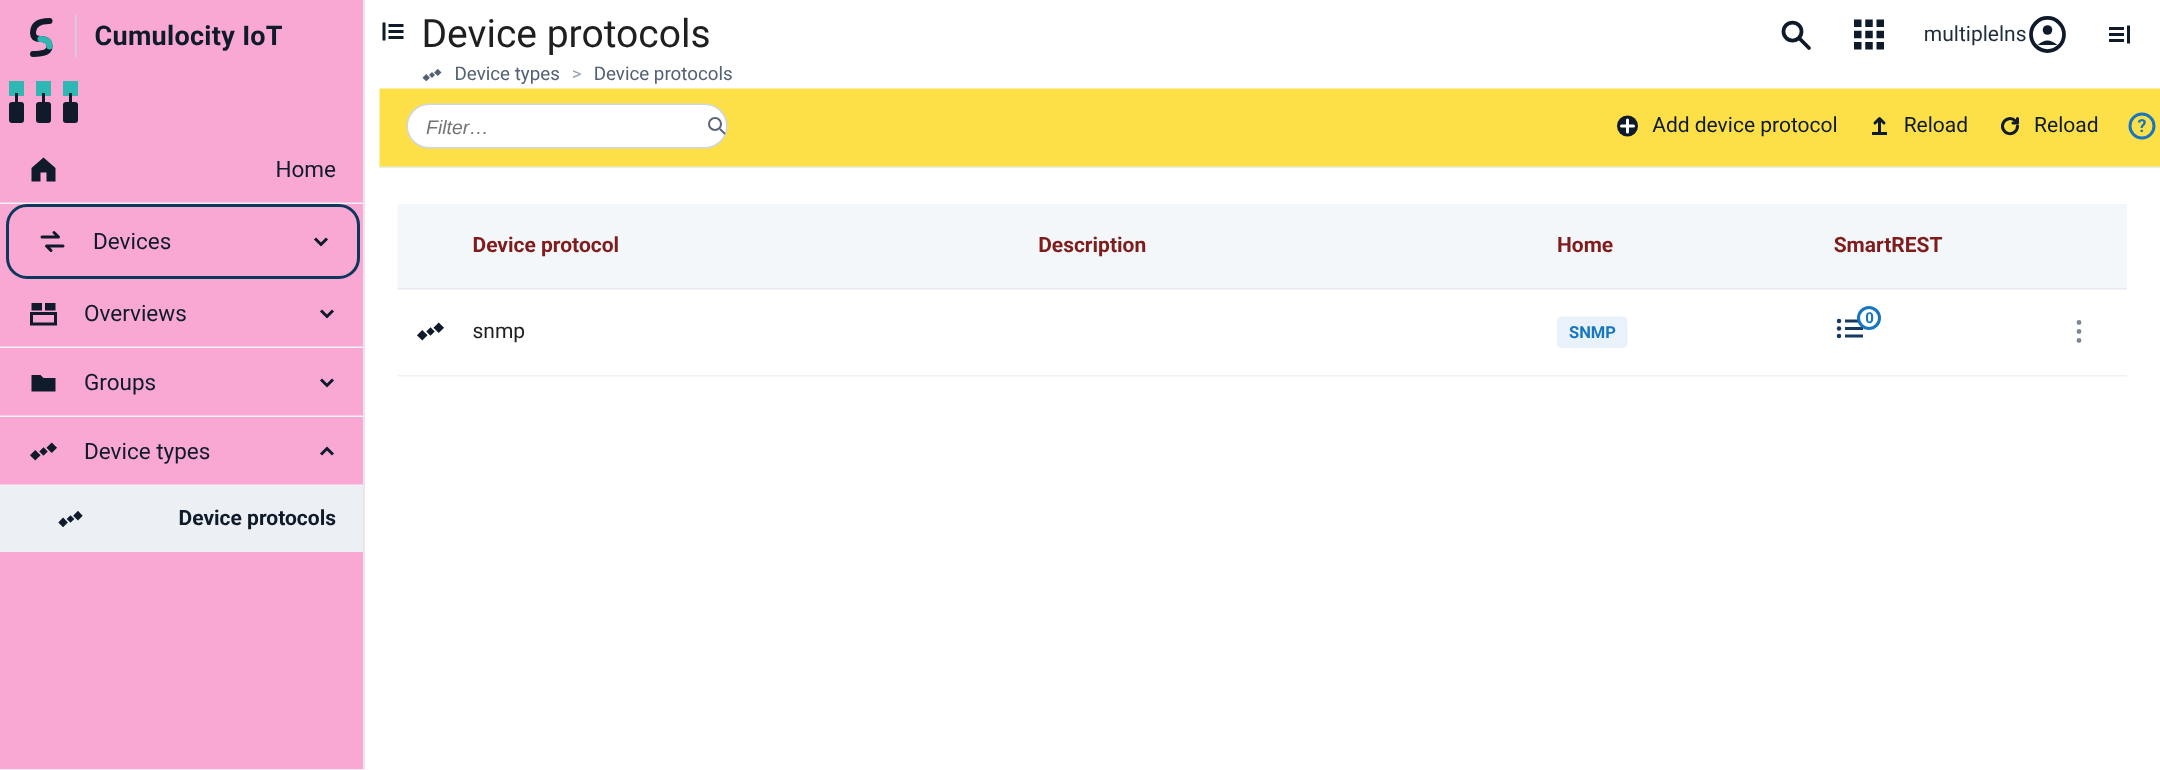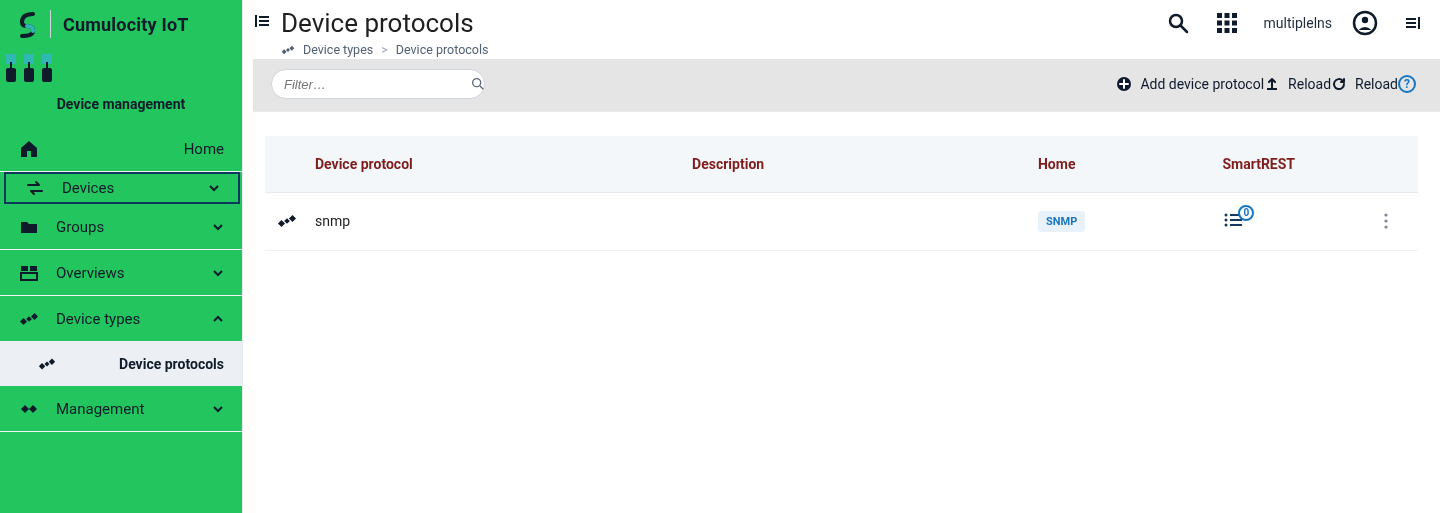--- a/index.html
+++ b/index.html
@@ -6,21 +6,21 @@
   html, body { height: 100%; font-family: -apple-system, BlinkMacSystemFont, "Segoe UI", Roboto, Arial, sans-serif; color: #1f2d3d; background: #fff; }
   body { display: flex; width: 1440px; height: 513px; overflow: hidden; }
 
   
   .sidebar {
     width: 243px;
     flex-shrink: 0;
     border-right: 1px solid #e6e9ed;
     display: flex;
     flex-direction: column;
-    background: #22c55e;
+    background: #f9a8d4;
   }
   .brand-row {
     display: flex; align-items: center; gap: 12px;
     padding: 10px 16px 6px 16px;
   }
   .brand-divider {
     width: 1px; height: 28px; background: #cdd4de;
   }
   .brand-text { font-weight: 700; font-size: 18px; color: #0f1b2b; letter-spacing: .2px; }
 
@@ -39,22 +39,22 @@
     position: relative;
     cursor: pointer;
   }
   .nav li .chev {
     margin-left: auto;
     display: flex; align-items: center;
   }
   .nav li.outlined {
     border: 2px solid #0b385b;
     margin: 0 2px 0 4px;
-    border-radius: 0;
-    height: 32px;
+    border-radius: 14px;
+    height: 50px;
   }
   .nav li.expanded .chev svg { transform: rotate(180deg); }
   .nav .sub {
     list-style: none;
   }
   .nav .sub li {
     height: 44px;
     padding-left: 36px;
     font-size: 14px;
     border-bottom: none;
@@ -73,42 +73,42 @@
   .title-wrap { display: flex; align-items: flex-start; gap: 10px; }
   .title-wrap .menu-icon { margin-top: 4px; }
   .page-title { font-size: 26px; font-weight: 400; color: #1f1f1f; }
   .breadcrumb {
     display: flex; align-items: center; gap: 8px;
     font-size: 12.5px; color: #536174; padding-top: 4px;
   }
   .breadcrumb .sep { color: #9aa3b2; }
   .top-actions { margin-left: auto; display: flex; align-items: center; gap: 26px; padding-top: 2px; }
   .username { font-size: 14px; color: #1f2d3d; }
-  .user-wrap { display: flex; align-items: center; gap: 20px; }
+  .user-wrap { display: flex; align-items: center; gap: 1px; }
 
   
   .action-bar {
     display: flex; align-items: center; gap: 18px;
-    padding: 10px 24px 12px 18px;
+    padding: 10px 3px 12px 18px;
     border-bottom: 1px solid #e8ecef;
-    background: #e5e5e5;
+    background: #fde047;
     margin-left: 10px;
     margin-right: 0;
   }
   .filter-pill {
     display: flex; align-items: center; gap: 8px;
     height: 30px; width: 214px;
     border: 1px solid #cfd6de; border-radius: 16px;
     padding: 0 12px;
     background: #fff;
   }
   .filter-pill input {
     border: none; outline: none; flex: 1; font-size: 13px; font-style: italic; color: #8b95a5; background: transparent;
   }
-  .action-links { margin-left: auto; display: flex; align-items: center; }
+  .action-links { margin-left: auto; display: flex; align-items: center; gap: 20px; }
   .action-link {
     display: inline-flex; align-items: center; gap: 8px;
     font-size: 14px; color: #0f1b2b; cursor: pointer;
   }
   .help-circle {
     width: 18px; height: 18px; border: 2px solid #1776bf; border-radius: 50%;
     display: inline-flex; align-items: center; justify-content: center;
     color: #1776bf; font-size: 12px; font-weight: 700;
   }
 
@@ -181,69 +181,68 @@
         <rect x="42" y="4" width="10" height="10" fill="#2fb8b3"></rect>
         <rect x="6" y="18" width="10" height="14" rx="2" fill="#0f1b2b"></rect>
         <rect x="24" y="18" width="10" height="14" rx="2" fill="#0f1b2b"></rect>
         <rect x="42" y="18" width="10" height="14" rx="2" fill="#0f1b2b"></rect>
         <rect x="10" y="12" width="2" height="8" fill="#0f1b2b"></rect>
         <rect x="28" y="12" width="2" height="8" fill="#0f1b2b"></rect>
         <rect x="46" y="12" width="2" height="8" fill="#0f1b2b"></rect>
       </g>
     </svg>
   </div>
-  <div class="app-label">Device management</div>
 
   <ul class="nav">
     <li>
       <span class="nav-icon">
         <svg width="20" height="20" viewBox="0 0 20 20">
             <path d="M10 2 L18 9 V18 H12 V12 H8 V18 H2 V9 Z" fill="#0f1b2b"></path>
           </svg>
       </span>
       <span>Home</span>
     </li>
 
     <li class="outlined">
       <span class="nav-icon">
         <svg width="20" height="20" viewBox="0 0 20 20">
           <path d="M3 7 H14 L11 4 M17 13 H6 L9 16" fill="none" stroke="#0f1b2b" stroke-width="2" stroke-linecap="round" stroke-linejoin="round"></path>
         </svg>
       </span>
       <span>Devices</span>
-      <span class="chev">
-        <svg width="12" height="12" viewBox="0 0 12 12">
-            <path d="M2 4 L6 8 L10 4" fill="none" stroke="#0f1b2b" stroke-width="2"></path>
-          </svg>
-      </span>
-    </li>
-
-    <li>
-      <span class="nav-icon">
-        <svg width="20" height="20" viewBox="0 0 20 20">
-            <path d="M2 5 H8 L10 7 H18 V16 H2 Z" fill="#0f1b2b"></path>
-          </svg>
-      </span>
-      <span>Groups</span>
       <span class="chev">
         <svg width="12" height="12" viewBox="0 0 12 12">
             <path d="M2 4 L6 8 L10 4" fill="none" stroke="#0f1b2b" stroke-width="2"></path>
           </svg>
       </span>
     </li>
 
     <li>
       <span class="nav-icon">
         <svg width="20" height="20" viewBox="0 0 20 20">
           <rect x="2" y="3" width="7" height="5" fill="#0f1b2b"></rect>
           <rect x="11" y="3" width="7" height="5" fill="#0f1b2b"></rect>
           <rect x="2" y="10" width="16" height="7" fill="none" stroke="#0f1b2b" stroke-width="2"></rect>
         </svg>
       </span>
       <span>Overviews</span>
+      <span class="chev">
+        <svg width="12" height="12" viewBox="0 0 12 12">
+            <path d="M2 4 L6 8 L10 4" fill="none" stroke="#0f1b2b" stroke-width="2"></path>
+          </svg>
+      </span>
+    </li>
+
+    <li>
+      <span class="nav-icon">
+        <svg width="20" height="20" viewBox="0 0 20 20">
+            <path d="M2 5 H8 L10 7 H18 V16 H2 Z" fill="#0f1b2b"></path>
+          </svg>
+      </span>
+      <span>Groups</span>
       <span class="chev">
         <svg width="12" height="12" viewBox="0 0 12 12">
             <path d="M2 4 L6 8 L10 4" fill="none" stroke="#0f1b2b" stroke-width="2"></path>
           </svg>
       </span>
     </li>
 
     <li class="expanded">
       <span class="nav-icon">
         <svg width="20" height="20" viewBox="0 0 20 20">
@@ -266,33 +265,20 @@
           <svg width="18" height="18" viewBox="0 0 20 20">
             <rect x="2" y="10" width="5" height="5" transform="rotate(-45 4.5 12.5)" fill="#0f1b2b"></rect>
             <rect x="13" y="5" width="5" height="5" transform="rotate(-45 15.5 7.5)" fill="#0f1b2b"></rect>
             <rect x="8" y="8" width="4" height="4" transform="rotate(-45 10 10)" fill="#0f1b2b"></rect>
           </svg>
         </span>
         <span>Device protocols</span>
       </li>
     </ul>
 
-    <li>
-      <span class="nav-icon">
-        <svg width="20" height="20" viewBox="0 0 20 20">
-          <path d="M2 10 L6 6 L10 10 L14 6 L18 10 L14 14 L10 10 L6 14 Z" fill="#0f1b2b"></path>
-        </svg>
-      </span>
-      <span>Management</span>
-      <span class="chev">
-        <svg width="12" height="12" viewBox="0 0 12 12">
-            <path d="M2 4 L6 8 L10 4" fill="none" stroke="#0f1b2b" stroke-width="2"></path>
-          </svg>
-      </span>
-    </li>
   </ul>
 </aside>
 
 <main class="main">
 
   <div class="topbar">
     <div class="title-wrap">
       <span class="menu-icon">
         <svg width="18" height="18" viewBox="0 0 18 18">
           <rect x="2" y="3" width="2" height="12" fill="#0f1b2b"></rect>

